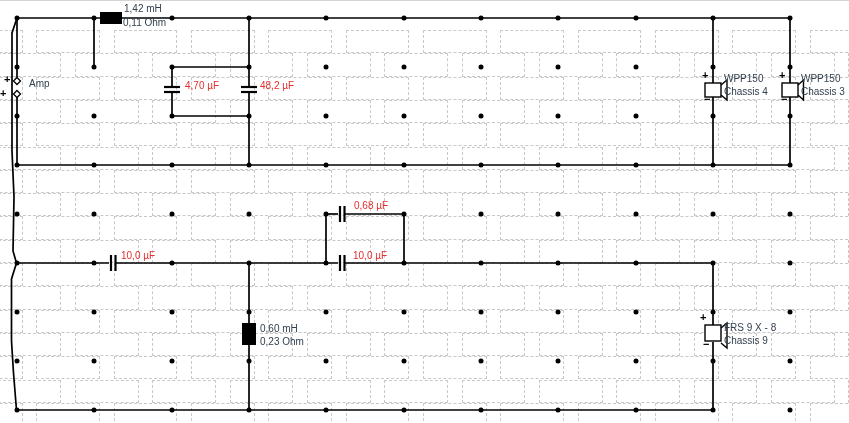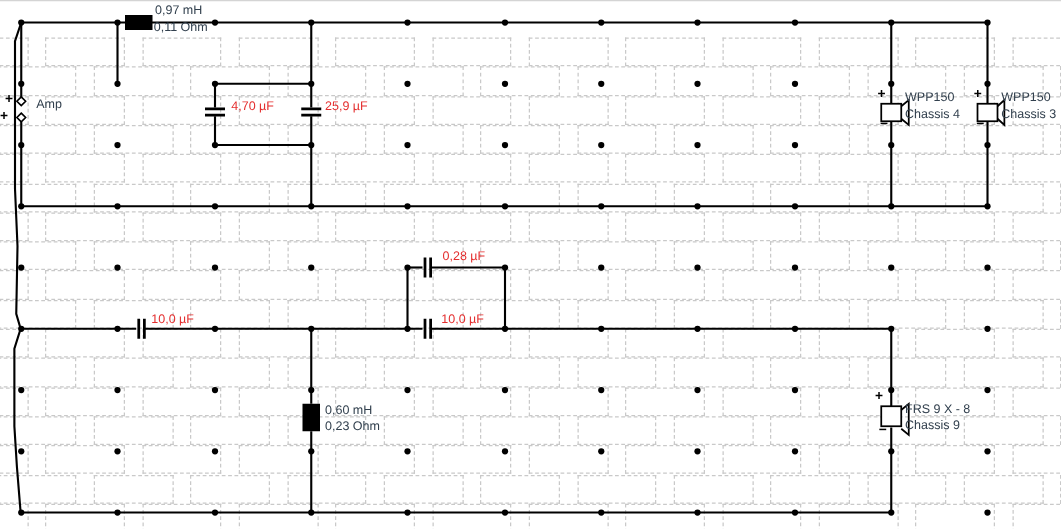--- a/index.html
+++ b/index.html
@@ -444,41 +444,41 @@
     <g stroke-width="1.4">
       <rect x="782" y="82" width="16" height="14" fill="#fff"></rect>
       <path d="M798,84 L803.5,79 L803.5,99 L798,94"></path>
     </g>
     <g stroke-width="1.4">
       <rect x="705" y="324" width="16" height="16" fill="#fff"></rect>
       <path d="M721,327 L727,322 L727,347 L721,342"></path>
     </g>
   </svg>
 
-  <div class="lbl" style="left:124px;top:2px">0,97 mH</div>
+  <div class="lbl" style="left:124px;top:2px">1,42 mH</div>
   <div class="lbl" style="left:123px;top:16px">0,11 Ohm</div>
 
   <div class="pol" style="left:4px;top:73px">+</div>
   <div class="pol" style="left:0px;top:87px">+</div>
   <div class="lbl" style="left:29px;top:77px">Amp</div>
 
   <div class="val" style="left:185px;top:79px">4,70 µF</div>
-  <div class="val" style="left:260px;top:79px">25,9 µF</div>
+  <div class="val" style="left:260px;top:79px">48,2 µF</div>
 
   <div class="pol" style="left:702px;top:69px">+</div>
   <div class="pol" style="left:704px;top:93px">−</div>
   <div class="lbl" style="left:724px;top:72px">WPP150</div>
   <div class="lbl" style="left:724px;top:85px">Chassis 4</div>
 
   <div class="pol" style="left:779px;top:69px">+</div>
   <div class="pol" style="left:781px;top:93px">−</div>
   <div class="lbl" style="left:801px;top:72px">WPP150</div>
   <div class="lbl" style="left:801px;top:85px">Chassis 3</div>
 
-  <div class="val" style="left:354px;top:199px">0,28 µF</div>
+  <div class="val" style="left:354px;top:199px">0,68 µF</div>
   <div class="val" style="left:121px;top:249px">10,0 µF</div>
   <div class="val" style="left:353px;top:249px">10,0 µF</div>
 
   <div class="lbl" style="left:260px;top:322px">0,60 mH</div>
   <div class="lbl" style="left:260px;top:335px">0,23 Ohm</div>
 
   <div class="pol" style="left:700px;top:311px">+</div>
   <div class="pol" style="left:703px;top:338px">−</div>
   <div class="lbl" style="left:724px;top:321px">FRS 9 X - 8</div>
   <div class="lbl" style="left:724px;top:334px">Chassis 9</div>

